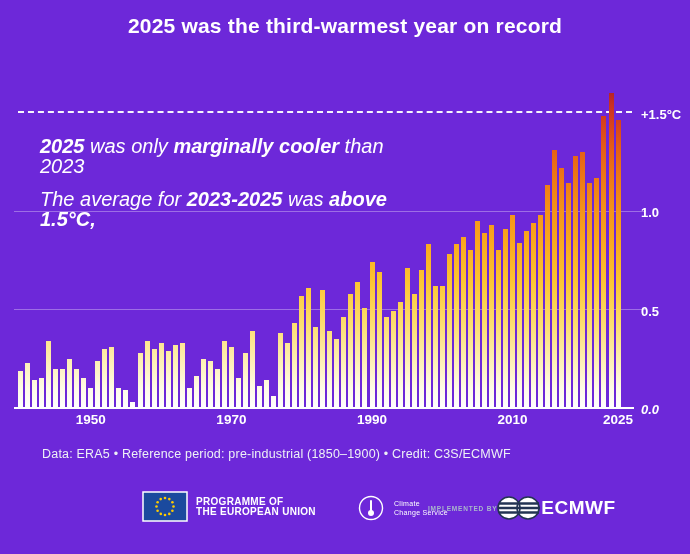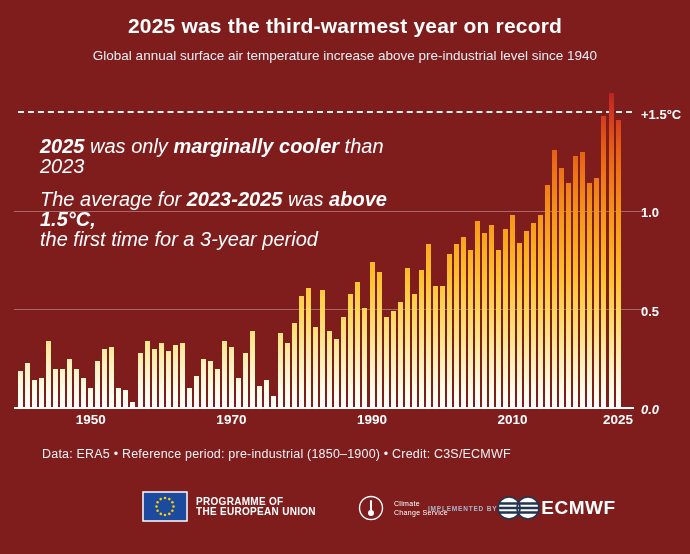--- a/index.html
+++ b/index.html
@@ -1,18 +1,18 @@
 <!DOCTYPE html>
 <html><head>
 <meta charset="utf-8">
 <style>
   html,body{margin:0;padding:0;background:#10203a;}
   .canvas{
     position:relative;width:690px;height:554px;overflow:hidden;
-    background:#7f1d1d;
+    background:#6d28d9;
     font-family:"Liberation Sans", sans-serif;
     color:#fff;
   }
   .title{position:absolute;top:14px;left:0;width:690px;text-align:center;
     font-size:21px;font-weight:bold;letter-spacing:.2px;}
   .subtitle{position:absolute;top:48px;left:0;width:690px;text-align:center;
     font-size:13.5px;color:#e9edf4;}
   
   .gridline{position:absolute;left:14px;width:632px;height:1px;background:rgba(255,255,255,.33);}
   .dashed-line{position:absolute;left:18px;width:614px;height:0;
@@ -41,21 +41,20 @@
   .impl-text{font-size:6.5px;color:#a9b7cb;letter-spacing:.8px;font-weight:bold;}
   .ecmwf-text{font-size:19px;font-weight:bold;letter-spacing:.5px;}
   svg text{font-family:"Liberation Sans", sans-serif;}
 </style>
 </head>
 <body>
 
 <div class="canvas">
 
   <div class="title">2025 was the third-warmest year on record</div>
-  <div class="subtitle">Global annual surface air temperature increase above pre-industrial level since 1940</div>
 
   <div id="chart">
     <div class="gridline" style="top:211px"></div>
     <div class="gridline" style="top:309px"></div>
     <div class="dashed-line" style="top:111px"></div>
     <div id="bars">
         <div class="bar" style="left: 18px; height: 37px;"></div>
         <div class="bar" style="left: 25px; height: 45px;"></div>
         <div class="bar" style="left: 32px; height: 28px;"></div>
         <div class="bar" style="left: 39px; height: 30px;"></div>
@@ -157,21 +156,20 @@
         <div class="xtick" style="left: 618.05px;">2025</div>
       </div>
   </div>
 
   <div class="annotations" id="annotations">
       <div class="ann-p">
         <div class="ann-line"><b>2025</b><span> was only </span><b>marginally cooler</b><span> than 2023</span></div>
       </div>
       <div class="ann-p">
         <div class="ann-line"><span>The average for </span><b>2023-2025</b><span> was </span><b>above 1.5°C,</b></div>
-        <div class="ann-line"><span>the first time for a 3-year period</span></div>
       </div>
     </div>
 
   <div class="credit">Data: ERA5 • Reference period: pre-industrial (1850–1900) • Credit: C3S/ECMWF</div>
 
   <div class="logos">
 
     <div class="logo-block" style="left:142px;top:8px;">
       <svg width="46" height="31">
         <rect x="1" y="1" width="44" height="29" fill="#1b4a9e" stroke="#ffffff" stroke-width="1.5"></rect>

